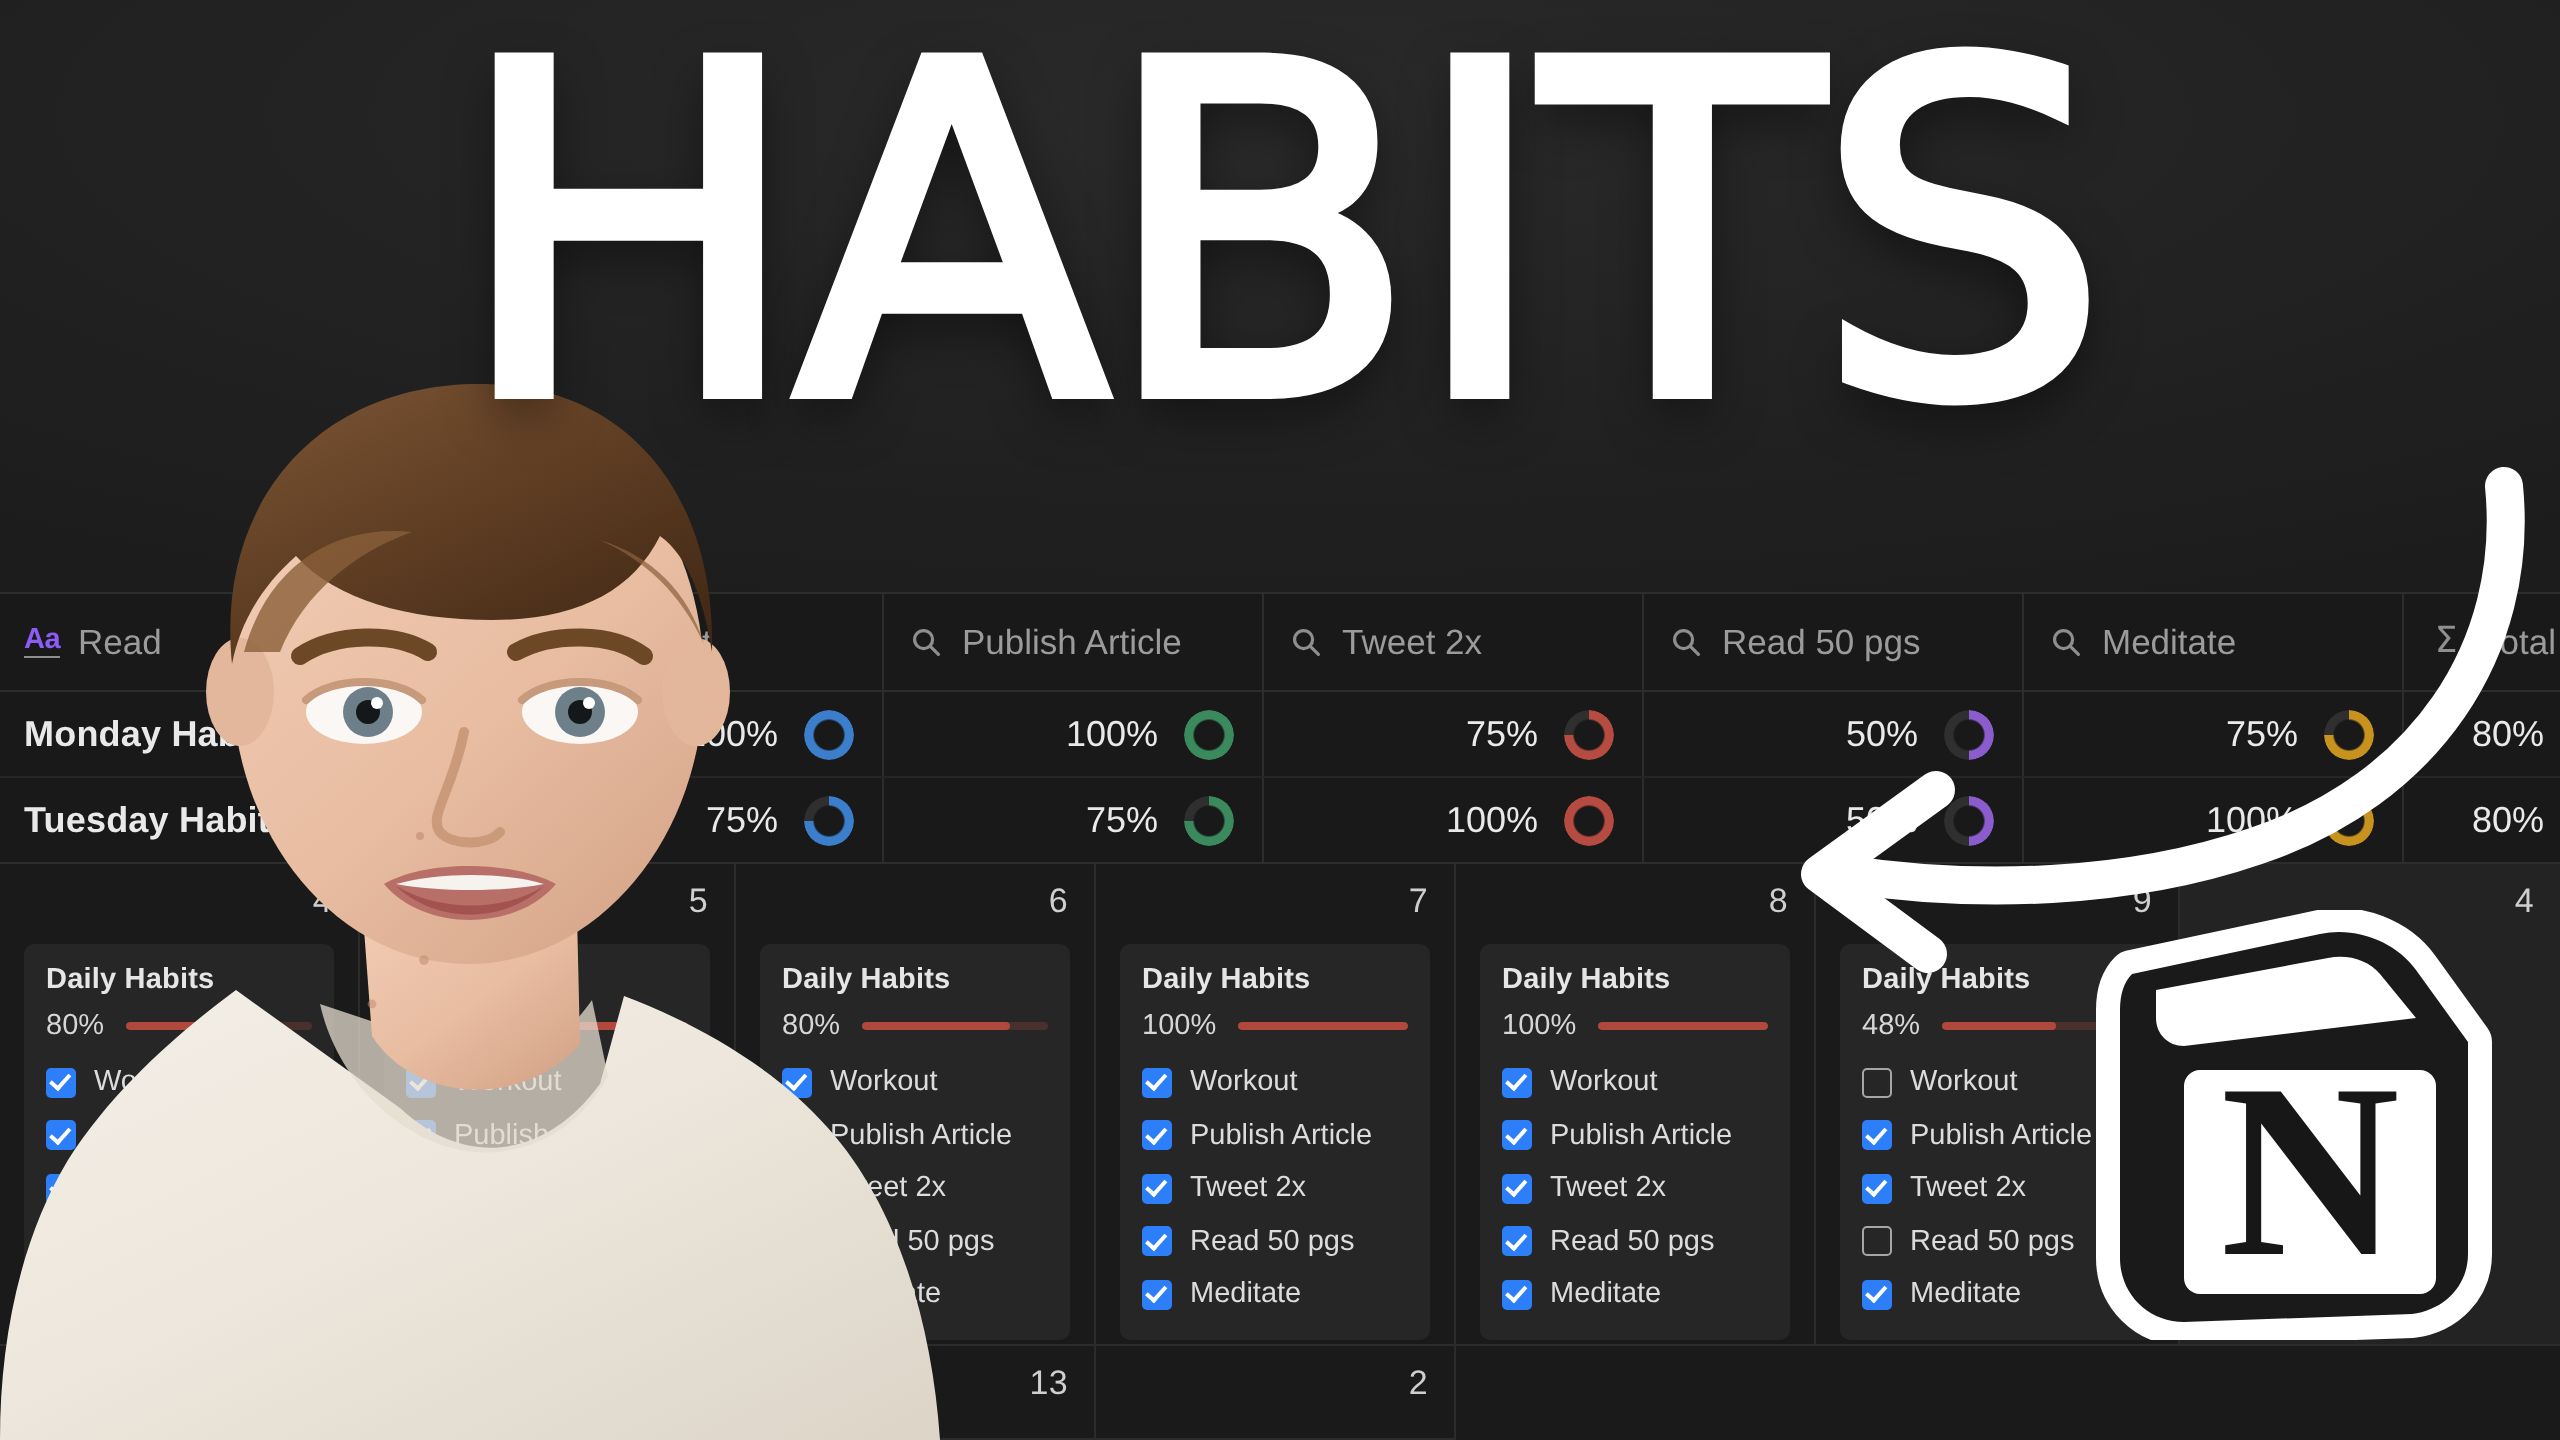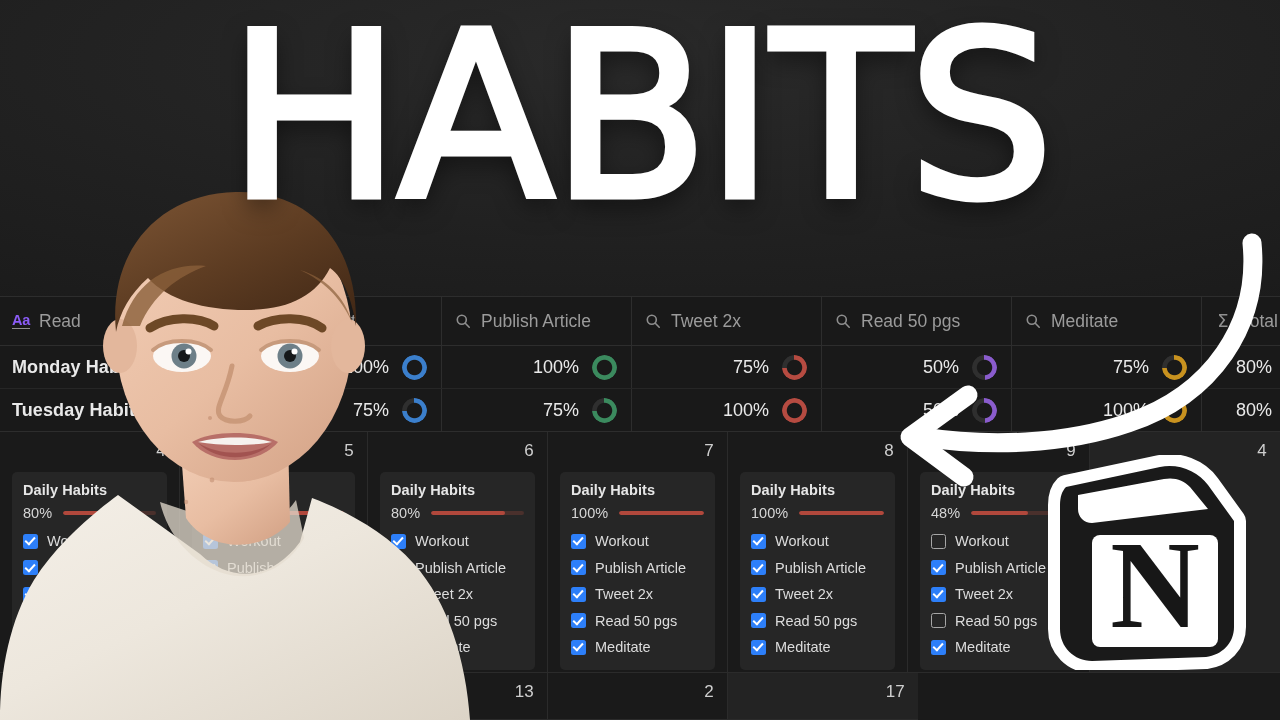--- a/index.html
+++ b/index.html
@@ -424,23 +424,20 @@
           <div class="day-num">11</div>
         </div>
         <div class="cal-cell" style="width: 188px; height: 47px;">
           <div class="day-num">12</div>
         </div>
         <div class="cal-cell" style="width: 180px; height: 47px;">
           <div class="day-num">13</div>
         </div>
         <div class="cal-cell" style="width: 180px; height: 47px;">
           <div class="day-num">2</div>
-        </div>
-        <div class="cal-cell nb shaded" style="width: 190px; height: 47px;">
-          <div class="day-num">17</div>
         </div>
       </div>
   </div>
 
   <div class="person">
     <svg viewBox="0 0 560 570" xmlns="http://www.w3.org/2000/svg">
       <defs>
         <linearGradient id="shirt" x1="0" y1="0" x2="1" y2="1">
           <stop offset="0%" stop-color="#f4efe7"></stop>
             <stop offset="45%" stop-color="#ede7dd"></stop>

